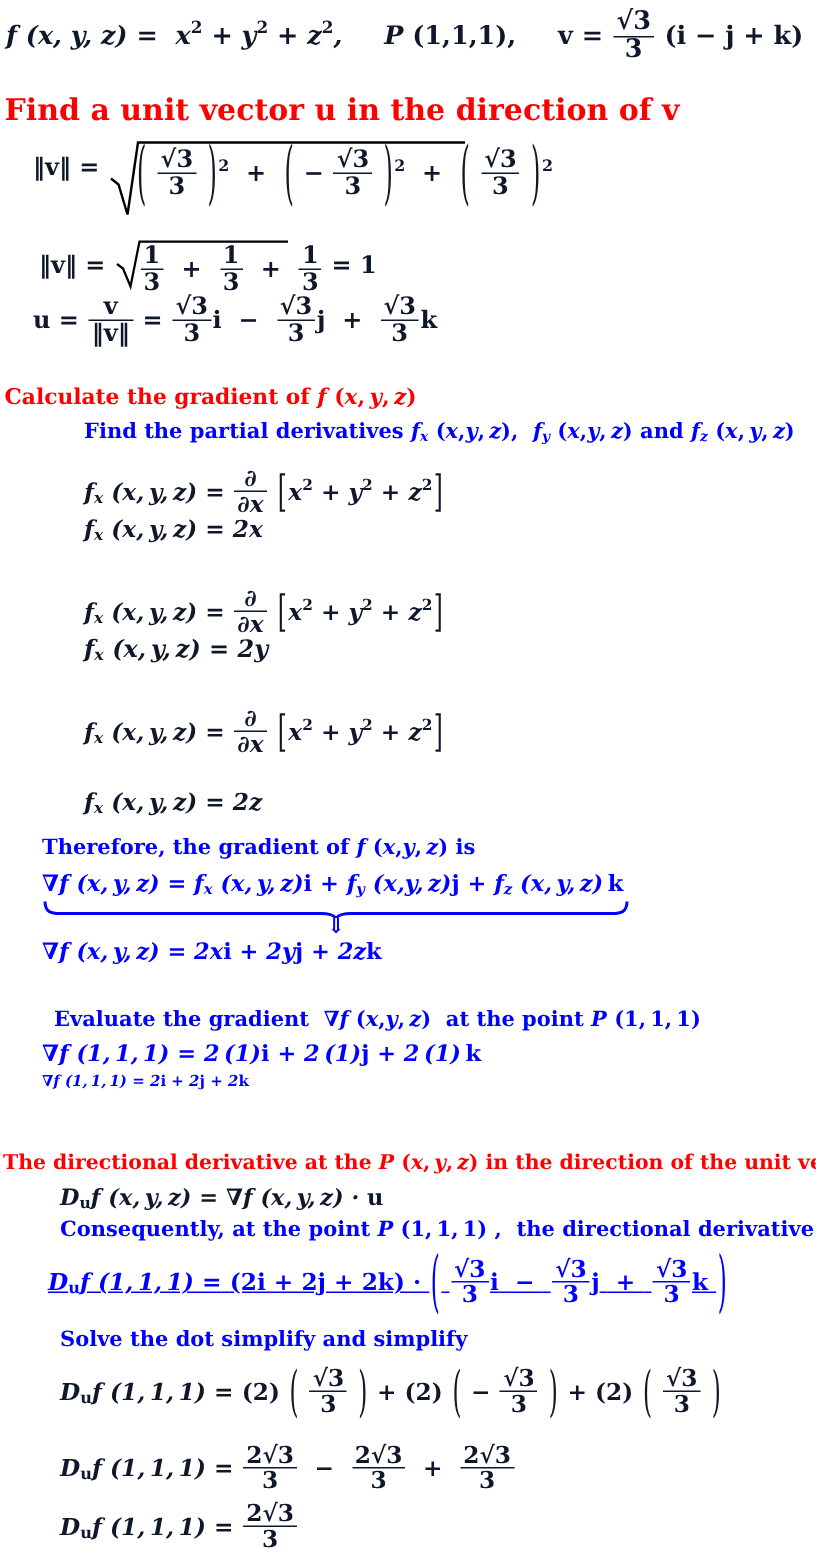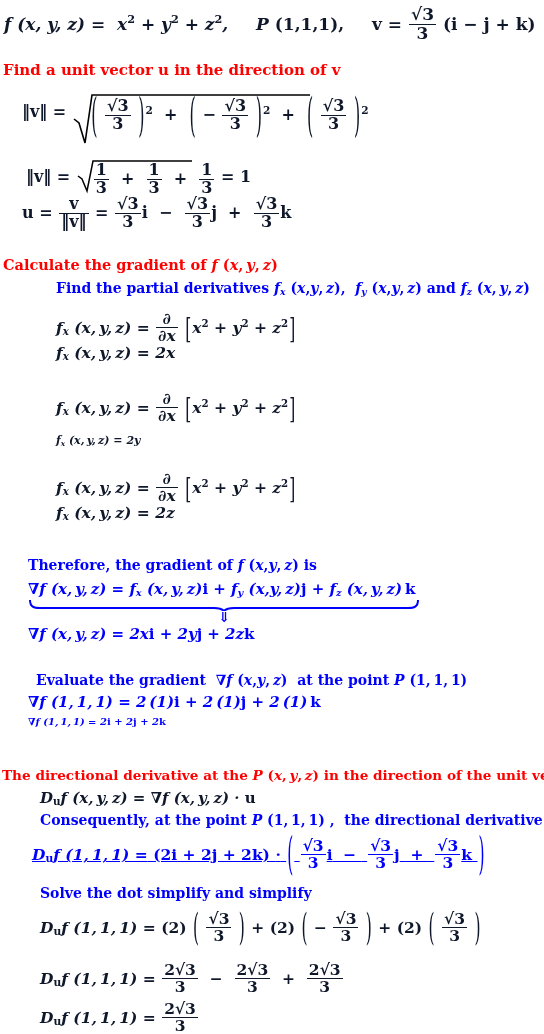--- a/index.html
+++ b/index.html
@@ -106,21 +106,21 @@
     <span style="display:inline-block;width:16px"></span>
     <span class="vec">v</span>
     <span class="op">=</span>
     <span class="frac">
       <span class="n">√3</span>
       <span class="d">3</span>
     </span>
     <span class="vec">(i&nbsp;−&nbsp;j&nbsp;+&nbsp;k)</span>
   </div>
 
-  <div class="line heading-red" style="left:3px; top:63px; font-size:15px;">Find a unit vector u in the direction of v</div>
+  <div class="line heading-red" style="left:3px; top:63px; font-size:20px;">Find a unit vector u in the direction of v</div>
 
   <div class="line eq-black" style="left:22px; top:93px; font-size:16px;">
     <span class="vec">‖v‖ =</span>
     <span class="bigsqrt">
       <svg width="240" height="52" viewBox="0 0 240 52" aria-hidden="true">
         <path d="M2,26 L7,30 L13,50 L20,2 L238,2" fill="none" stroke="#000" stroke-width="1.6"></path>
       </svg>
       <span class="radicand">
         <span class="paren tall">(</span>
         <span class="frac">
@@ -218,33 +218,33 @@
   </div>
 
   <div class="line eq-black" style="left:56px; top:391px; font-size:15.5px;">
     <span><i>f<sub>x</sub></i> (<i>x</i>, <i>y</i>, <i>z</i>)&nbsp;=</span>
     <span class="frac">
       <span class="n">∂</span>
       <span class="d">∂<i>x</i></span>
     </span>
     <span class="paren brak">[</span><span><i>x</i><sup>2</sup> + <i>y</i><sup>2</sup> + <i>z</i><sup>2</sup></span><span class="paren brak">]</span>
   </div>
-  <div class="line eq-black" style="left:56px; top:435px; font-size:11px;">
+  <div class="line eq-black" style="left:56px; top:425px; font-size:16px;">
     <span><i>f<sub>x</sub></i> (<i>x</i>, <i>y</i>, <i>z</i>)&nbsp;=&nbsp;</span><span>2<i>y</i></span>
   </div>
 
   <div class="line eq-black" style="left:56px; top:471px; font-size:15.5px;">
     <span><i>f<sub>x</sub></i> (<i>x</i>, <i>y</i>, <i>z</i>)&nbsp;=</span>
     <span class="frac">
       <span class="n">∂</span>
       <span class="d">∂<i>x</i></span>
     </span>
     <span class="paren brak">[</span><span><i>x</i><sup>2</sup> + <i>y</i><sup>2</sup> + <i>z</i><sup>2</sup></span><span class="paren brak">]</span>
   </div>
-  <div class="line eq-black" style="left:56px; top:505px; font-size:15.5px;">
+  <div class="line eq-black" style="left:56px; top:527px; font-size:15.5px;">
     <span><i>f<sub>x</sub></i> (<i>x</i>, <i>y</i>, <i>z</i>)&nbsp;=&nbsp;</span><span>2<i>z</i></span>
   </div>
 
   <div class="line heading-blue" style="left:28px; top:558px; font-size:14px;">
     <span>Therefore, the gradient of <i>f</i> (<i>x</i>,<i>y</i>, <i>z</i>) is</span>
   </div>
 
   <div class="ubrace-wrap" style="left:28px; top:580px; width:400px;">
     <div class="ubrace-line" style="font-size:15px;">
       ∇<i>f</i> (<i>x</i>, <i>y</i>, <i>z</i>) = <i>f<sub>x</sub></i> (<i>x</i>, <i>y</i>, <i>z</i>)<span class="vec">i</span> + <i>f<sub>y</sub></i> (<i>x</i>,<i>y</i>, <i>z</i>)<span class="vec">j</span> + <i>f<sub>z</sub></i> (<i>x</i>, <i>y</i>, <i>z</i>) <span class="vec">k</span>

